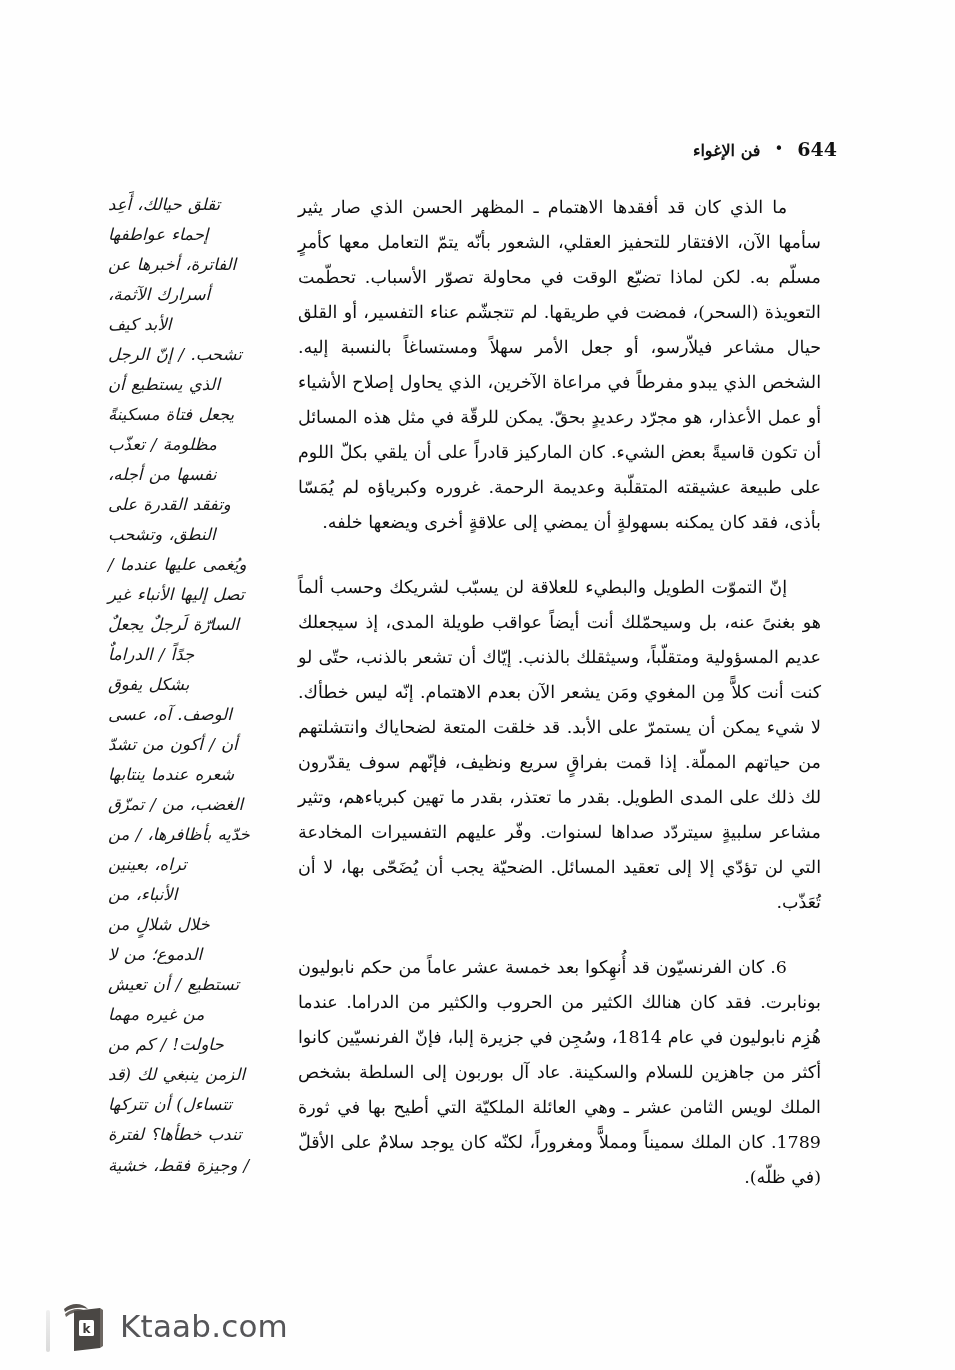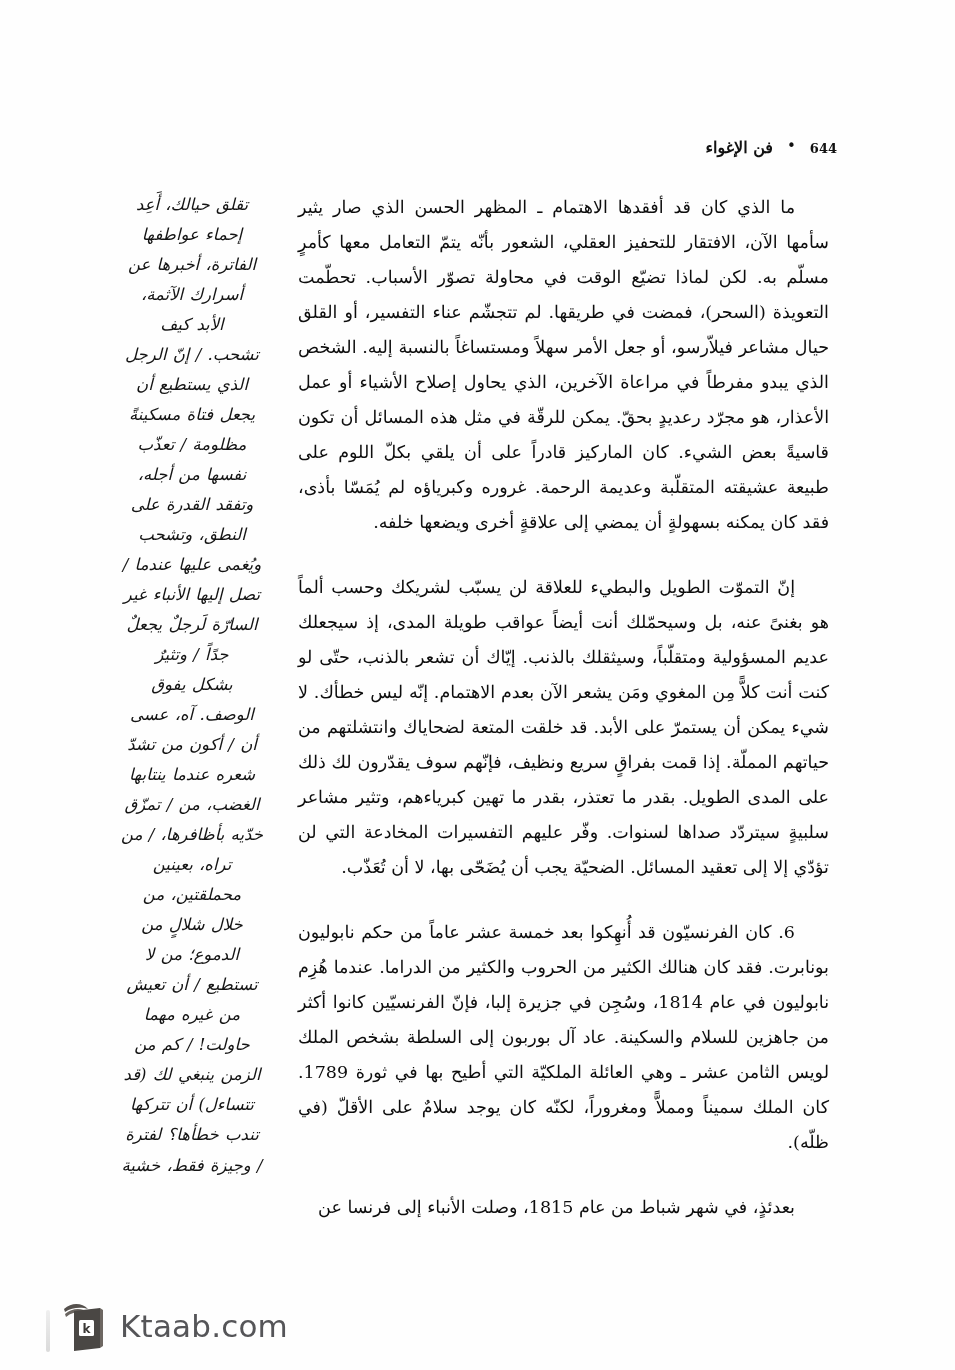--- a/index.html
+++ b/index.html
@@ -43,21 +43,21 @@
   }
   .running-head .rh-dot {
     font-size: 15px;
     line-height: 1;
     color: #111;
     position: relative;
     top: -2px;
   }
   .running-head .rh-folio {
     font-family: "DejaVu Serif", "Liberation Serif", serif;
-    font-size: 13px;
+    font-size: 19px;
     font-weight: 600;
     color: #111;
     direction: ltr;
   }
 
   
   .content {
     position: absolute;
     top: 190px;
     right: 118px;
@@ -65,42 +65,42 @@
     display: flex;
     flex-direction: row;
     gap: 22px;
     align-items: flex-start;
   }
 
   
   .margin-note {
     flex: 0 0 168px;
     direction: rtl;
-    text-align: center;
+    text-align: left;
     font-family: "DejaVu Serif", "Liberation Serif", serif;
     font-style: italic;
     font-size: 16.5px;
     line-height: 1.82;
     color: #141414;
     word-spacing: 1px;
   }
 
   
   .body-col {
     flex: 1 1 auto;
     direction: rtl;
     text-align: justify;
     text-align-last: auto;
     font-family: "DejaVu Serif", "Liberation Serif", serif;
     font-size: 17.5px;
     line-height: 2.0;
     color: #0d0d0d;
   }
   .body-col p {
-    margin: 0 8px 0 0;
+    margin: 0 16px 0 0;
     text-indent: 34px;
   }
   .body-col p.para-gap {
     margin-top: 30px;
   }
   .body-col p.last-line {
     text-indent: 34px;
   }
 
   
@@ -150,48 +150,47 @@
     <span class="rh-dot">•</span>
     <span class="rh-title">فن الإغواء</span>
   </div>
 
   <div class="content">
 
     <div class="body-col">
       <p>ما الذي كان قد أفقدها الاهتمام ـ المظهر الحسن الذي صار يثير سأمها الآن، الافتقار للتحفيز العقلي، الشعور بأنّه يتمّ التعامل معها كأمرٍ مسلّم به. لكن لماذا تضيّع الوقت في محاولة تصوّر الأسباب. تحطّمت التعويذة (السحر)، فمضت في طريقها. لم تتجشّم عناء التفسير، أو القلق حيال مشاعر فيلاّرسو، أو جعل الأمر سهلاً ومستساغاً بالنسبة إليه. الشخص الذي يبدو مفرطاً في مراعاة الآخرين، الذي يحاول إصلاح الأشياء أو عمل الأعذار، هو مجرّد رعديدٍ بحقّ. يمكن للرقّة في مثل هذه المسائل أن تكون قاسيةً بعض الشيء. كان الماركيز قادراً على أن يلقي بكلّ اللوم على طبيعة عشيقته المتقلّبة وعديمة الرحمة. غروره وكبرياؤه لم يُمَسّا بأذى، فقد كان يمكنه بسهولةٍ أن يمضي إلى علاقةٍ أخرى ويضعها خلفه.</p>
       <p class="para-gap">إنّ التموّت الطويل والبطيء للعلاقة لن يسبّب لشريكك وحسب ألماً هو بغنىً عنه، بل وسيحمّلك أنت أيضاً عواقب طويلة المدى، إذ سيجعلك عديم المسؤولية ومتقلّباً، وسيثقلك بالذنب. إيّاك أن تشعر بالذنب، حتّى لو كنت أنت كلاًّ مِن المغوي ومَن يشعر الآن بعدم الاهتمام. إنّه ليس خطأك. لا شيء يمكن أن يستمرّ على الأبد. قد خلقت المتعة لضحاياك وانتشلتهم من حياتهم المملّة. إذا قمت بفراقٍ سريع ونظيف، فإنّهم سوف يقدّرون لك ذلك على المدى الطويل. بقدر ما تعتذر، بقدر ما تهين كبرياءهم، وتثير مشاعر سلبيةٍ سيتردّد صداها لسنوات. وفّر عليهم التفسيرات المخادعة التي لن تؤدّي إلا إلى تعقيد المسائل. الضحيّة يجب أن يُضَحّى بها، لا أن تُعَذّب.</p>
       <p class="para-gap">6. كان الفرنسيّون قد أُنهِكوا بعد خمسة عشر عاماً من حكم نابوليون بونابرت. فقد كان هنالك الكثير من الحروب والكثير من الدراما. عندما هُزِم نابوليون في عام 1814، وسُجِن في جزيرة إلبا، فإنّ الفرنسيّين كانوا أكثر من جاهزين للسلام والسكينة. عاد آل بوربون إلى السلطة بشخص الملك لويس الثامن عشر ـ وهي العائلة الملكيّة التي أطيح بها في ثورة 1789. كان الملك سميناً ومملاًّ ومغروراً، لكنّه كان يوجد سلامٌ على الأقلّ (في ظلّه).</p>
-      <p class="para-gap last-line">بعدئذٍ، في شهر شباط من عام 1815، وصلت الأنباء إلى فرنسا عن</p>
     </div>
 
     <div class="margin-note">
       <div>تقلق حيالك، أَعِد</div>
       <div>إحماء عواطفها</div>
       <div>الفاترة، أخبرها عن</div>
       <div>أسرارك الآثمة،</div>
       <div>الأبد كيف</div>
       <div>تشحب. / إنّ الرجل</div>
       <div>الذي يستطيع أن</div>
       <div>يجعل فتاة مسكينةً</div>
       <div>مظلومة / تعذّب</div>
       <div>نفسها من أجله،</div>
       <div>وتفقد القدرة على</div>
       <div>النطق، وتشحب</div>
       <div>ويُغمى عليها عندما /</div>
       <div>تصل إليها الأنباء غير</div>
       <div>السارّة لَرجلٌ يجعلٌ</div>
-      <div>جدًاً / وتثيرٌ</div>
+      <div>جدًاً / الدراماٌ</div>
       <div>بشكل يفوق</div>
       <div>الوصف. آه، عسى</div>
       <div>أن / أكون من تشدّ</div>
       <div>شعره عندما ينتابها</div>
       <div>الغضب، من / تمزّق</div>
       <div>خدّيه بأظافرها، / من</div>
       <div>تراه، بعينين</div>
-      <div>محملقتين، من</div>
+      <div>الأنباء، من</div>
       <div>خلال شلالٍ من</div>
       <div>الدموع؛ من لا</div>
       <div>تستطيع / أن تعيش</div>
       <div>من غيره مهما</div>
       <div>حاولت! / كم من</div>
       <div>الزمن ينبغي لك (قد</div>
       <div>تتساءل) أن تتركها</div>
       <div>تندب خطأها؟ لفترة</div>
       <div>/ وجيزة فقط، خشية</div>
     </div>

